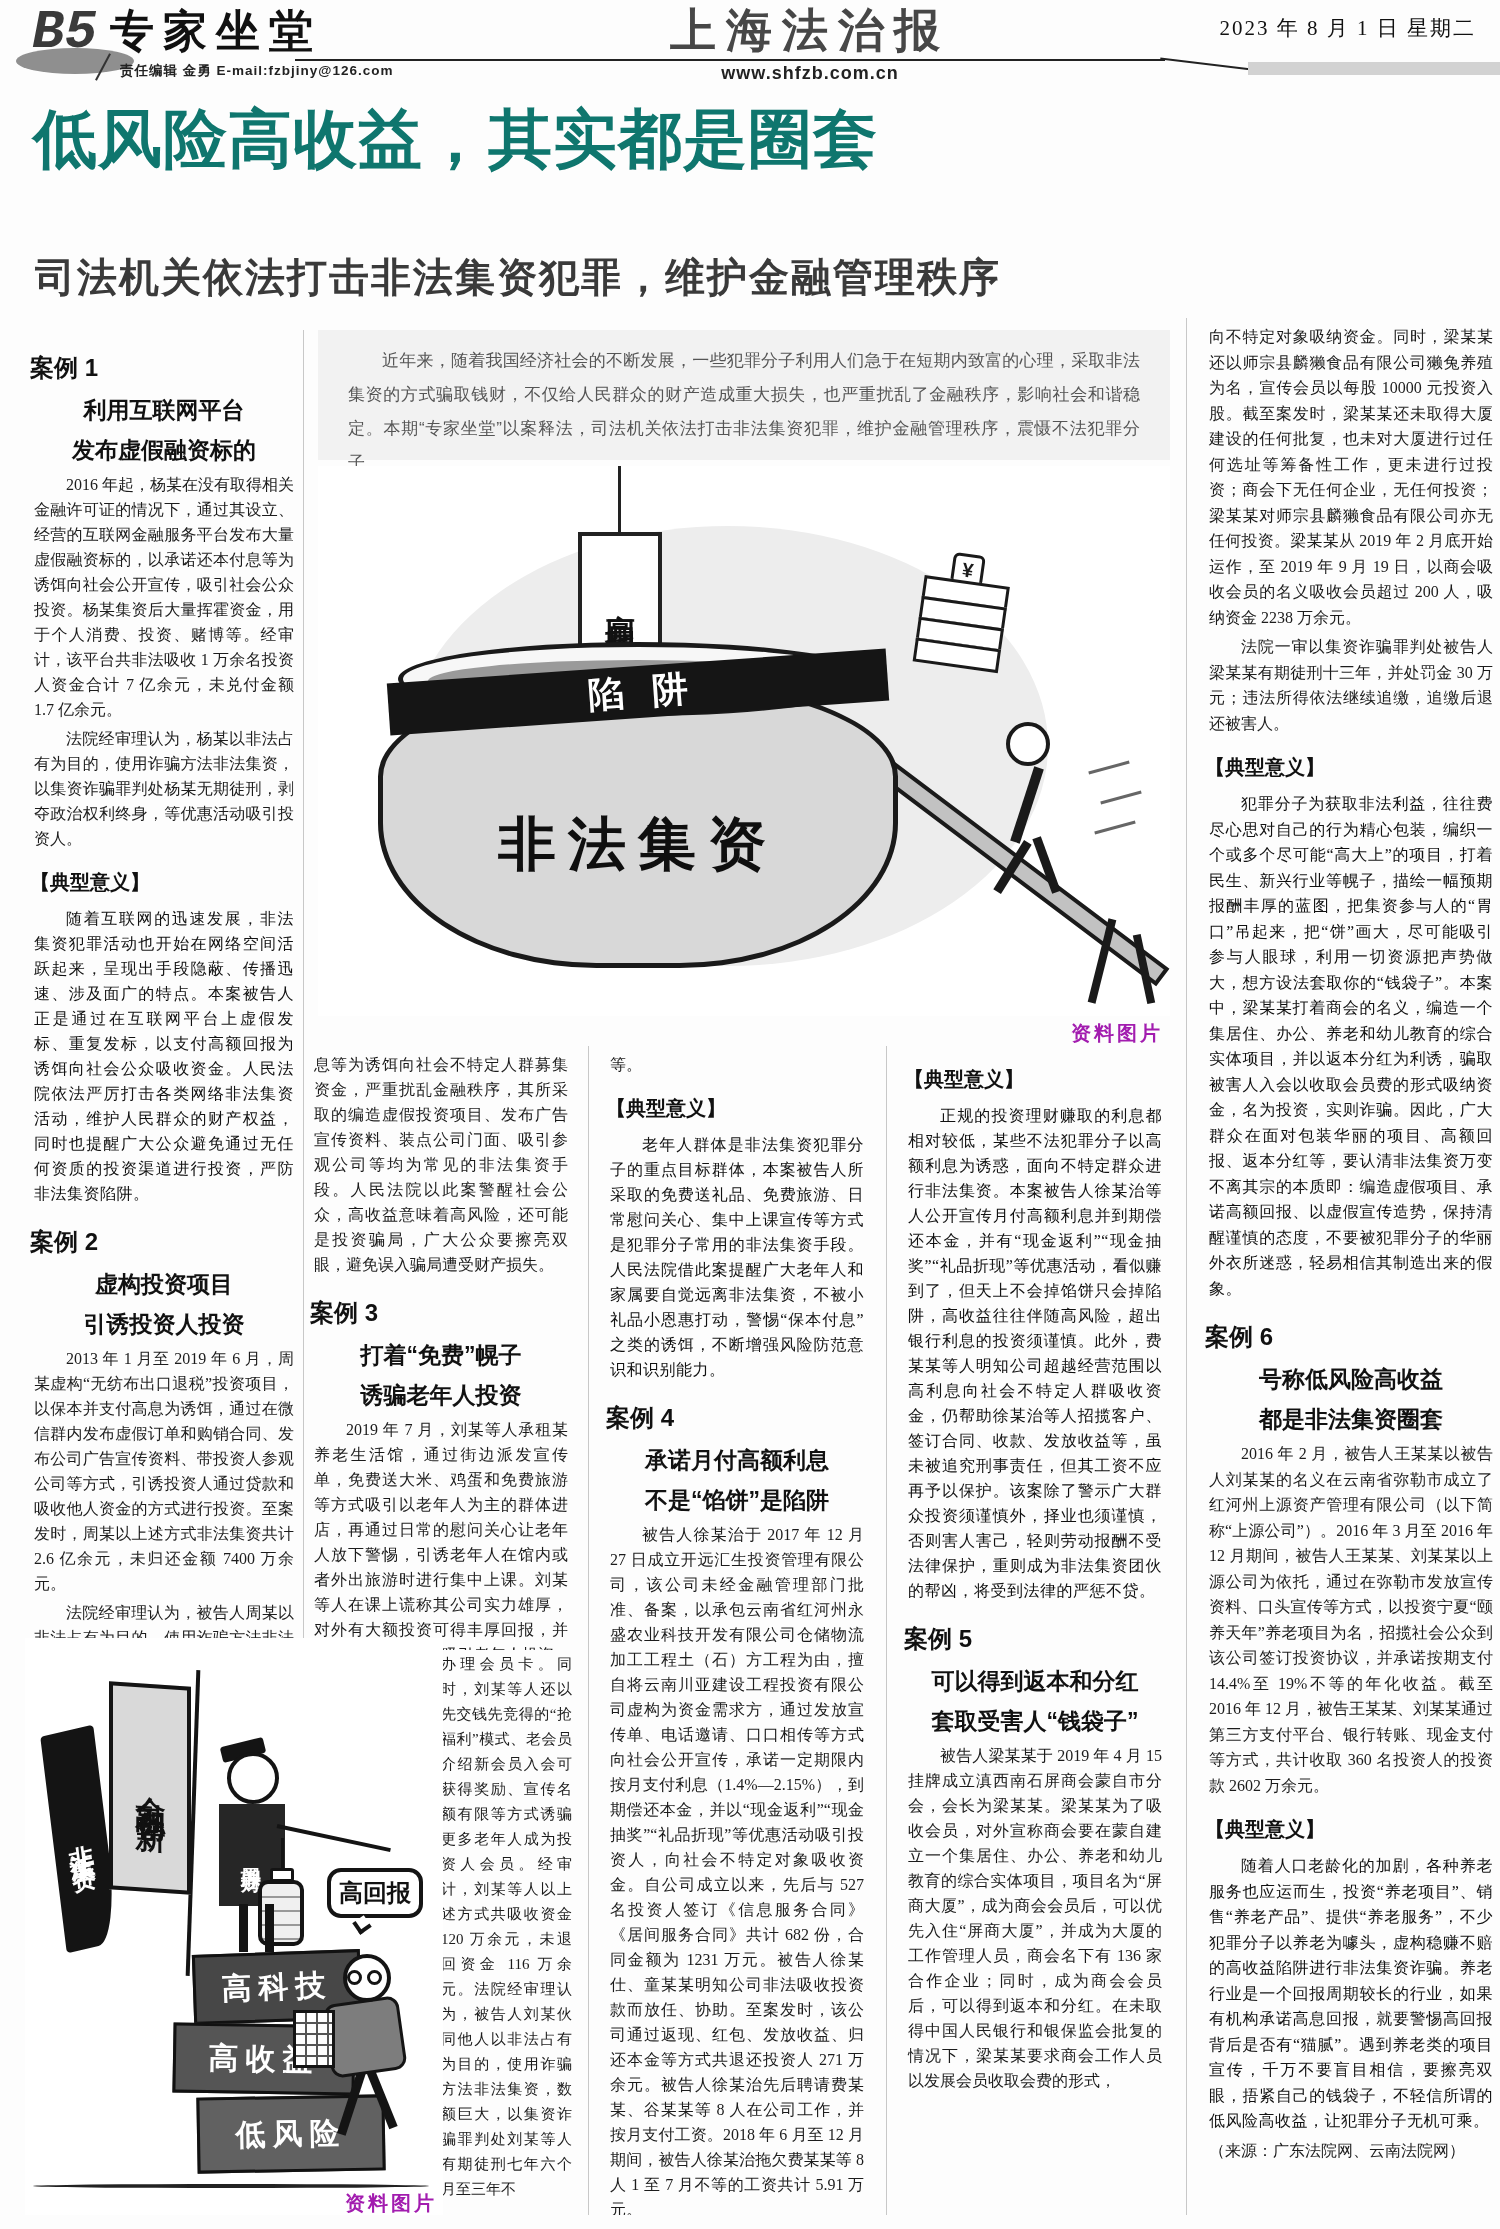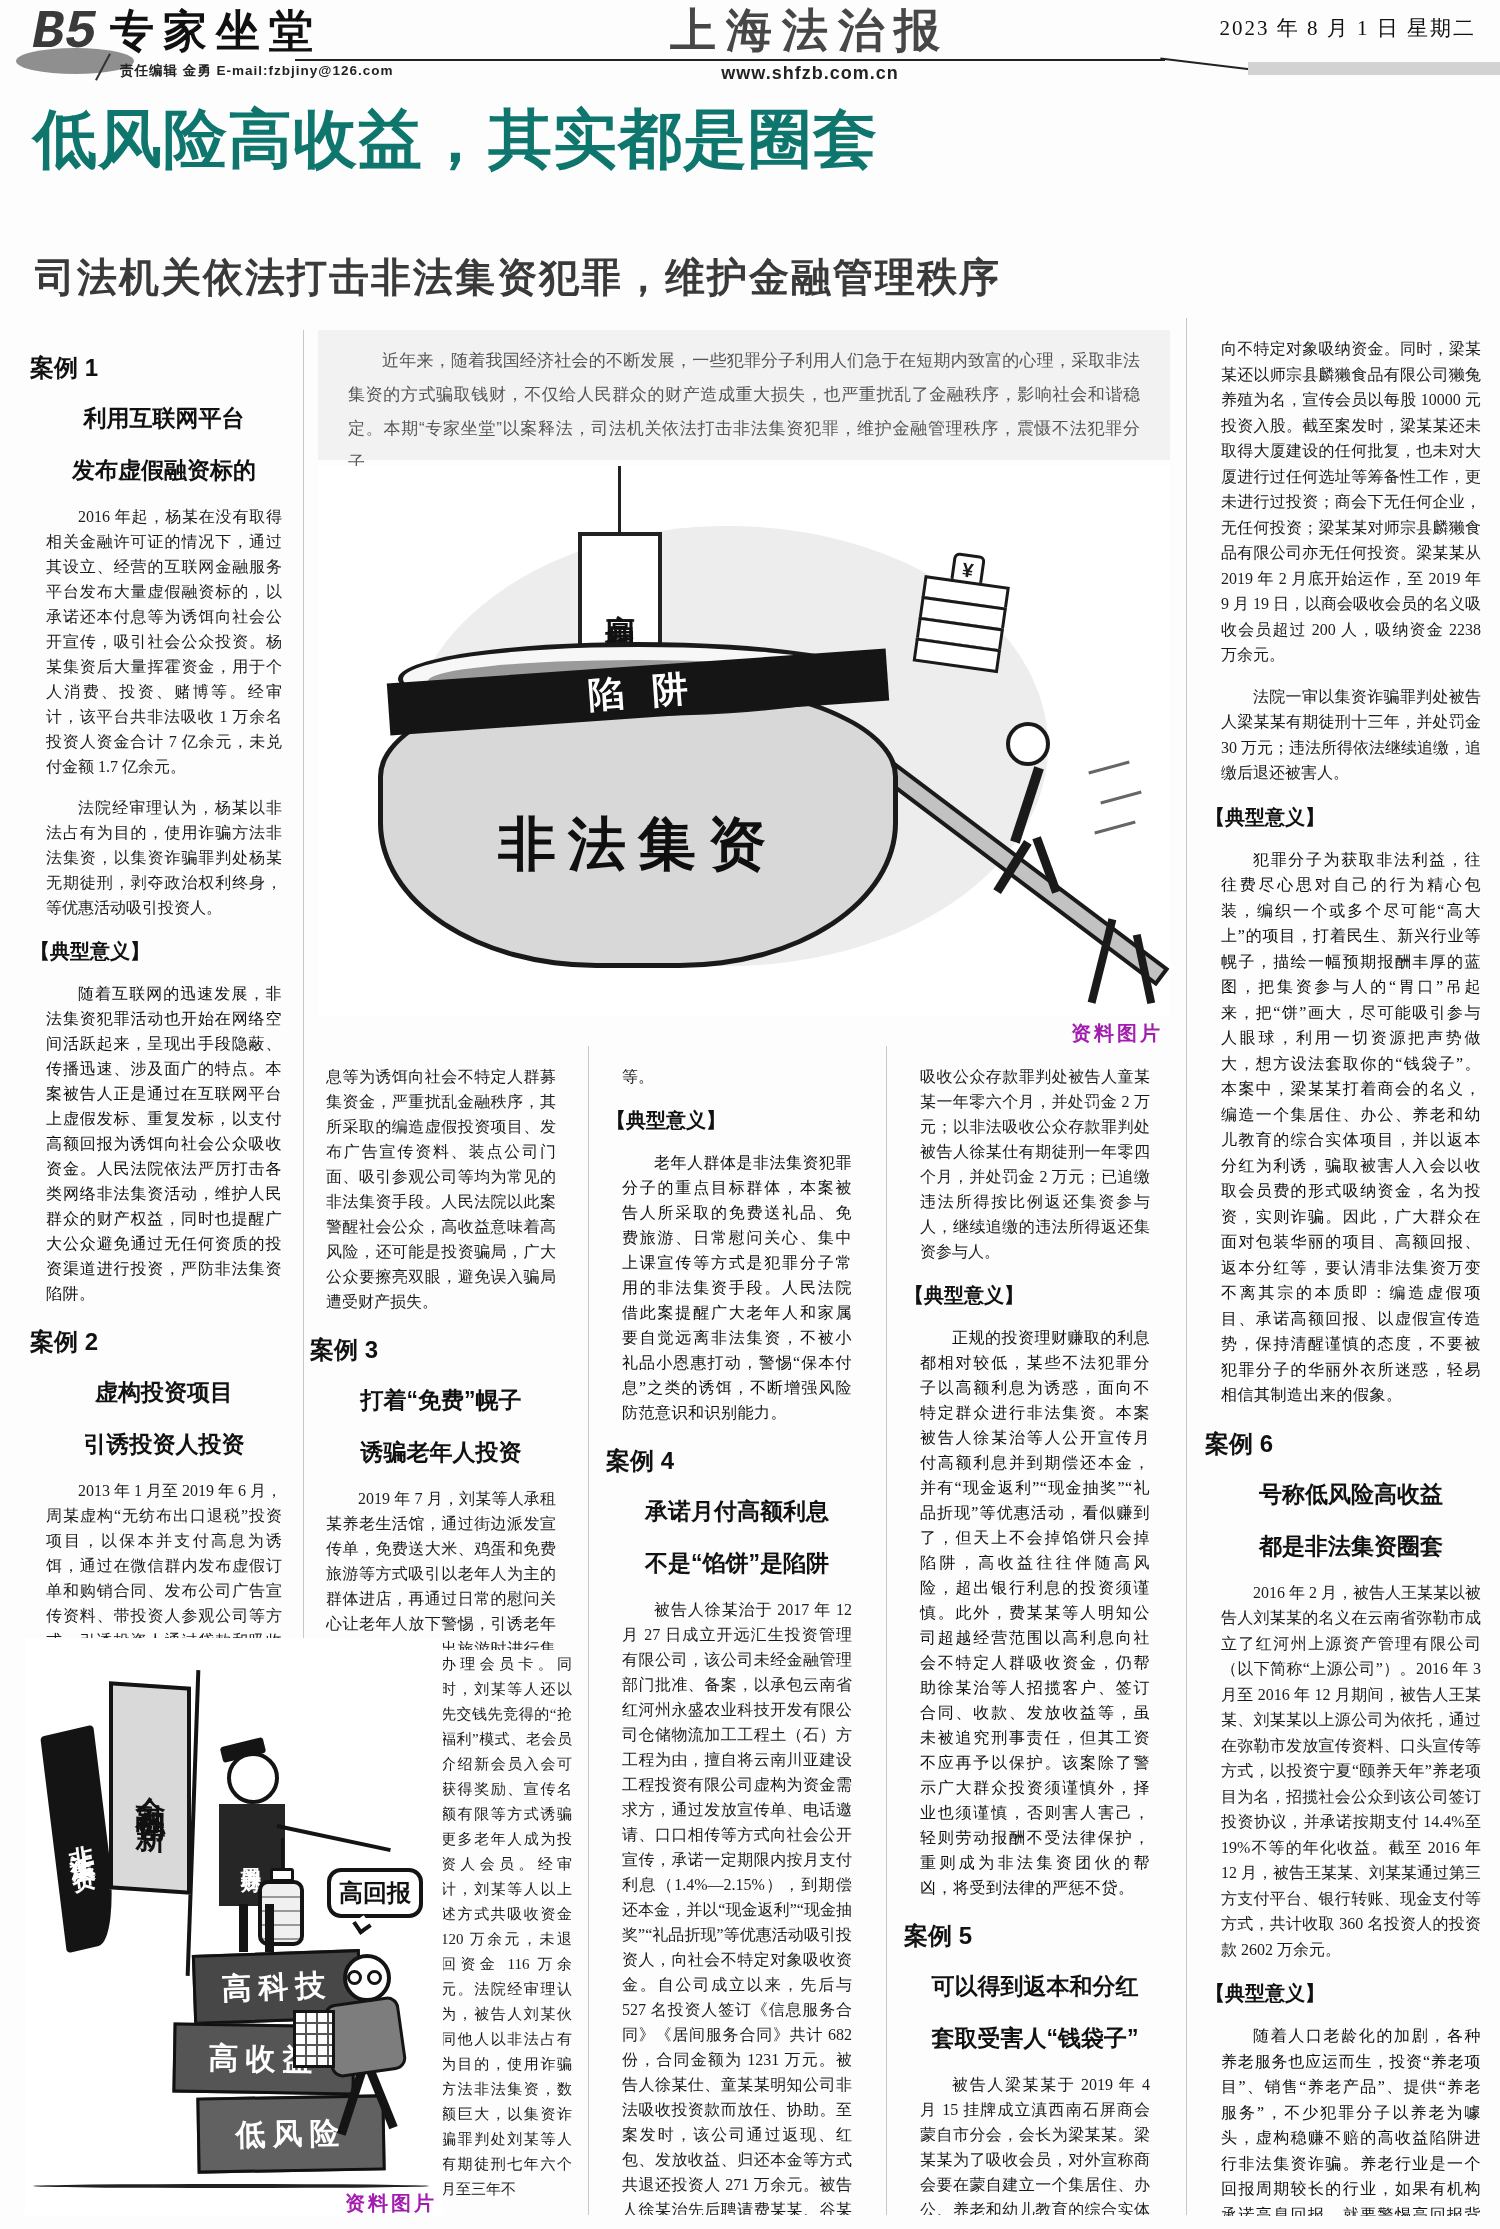--- a/index.html
+++ b/index.html
@@ -37,21 +37,21 @@
              font-size:17px;line-height:34px;color:#555;text-align:justify;text-indent:2em;}
   
   .col{position:absolute;overflow:hidden;}
   .col-left{left:30px;top:332px;width:268px;height:1306px;}
   .col-c1{left:310px;top:1048px;width:262px;height:602px;}
   .col-c1wrap{left:441px;top:1652px;width:131px;height:560px;font-size:15px;line-height:25px;
               text-align:justify;overflow:hidden;font-family:"Liberation Serif",serif;}
   .col-c2{left:606px;top:1048px;width:262px;height:1167px;}
   .col-c3{left:904px;top:1048px;width:262px;height:1167px;}
   .col-right{left:1205px;top:320px;width:292px;height:1896px;}
-  .blk{margin:16px;}
+  .blk{margin:4px;}
   .blk-body,.blk-body-cont,.blk-meaning-body,.blk-source{font-size:16px;line-height:25px;text-align:justify;color:#1c1c1c;}
   .col-right .blk-body,.col-right .blk-body-cont,.col-right .blk-meaning-body,.col-right .blk-source{line-height:25.5px;}
   .blk-body{text-indent:2em;}
   .blk-meaning-body{text-indent:2em;letter-spacing:0.5px;color:#111;}
   .blk-case-label{font-family:"Liberation Sans",sans-serif;font-weight:bold;font-size:24px;margin:20px 0 8px;color:#111;}
   .blk-case-title{font-family:"Liberation Sans",sans-serif;font-weight:bold;font-size:23px;line-height:36px;
                   text-align:center;color:#111;}
   .blk-meaning-label{font-family:"Liberation Sans",sans-serif;font-weight:bold;font-size:20px;margin:18px 0 10px;color:#111;}
   .blk-source{text-indent:0;margin-top:2px;}
   
@@ -221,21 +221,20 @@
       <div class="blk blk-body-cont">等。</div>
       <div class="blk blk-meaning-label">【典型意义】</div>
       <div class="blk blk-meaning-body">老年人群体是非法集资犯罪分子的重点目标群体，本案被告人所采取的免费送礼品、免费旅游、日常慰问关心、集中上课宣传等方式是犯罪分子常用的非法集资手段。人民法院借此案提醒广大老年人和家属要自觉远离非法集资，不被小礼品小恩惠打动，警惕“保本付息”之类的诱饵，不断增强风险防范意识和识别能力。</div>
       <div class="blk blk-case-label">案例 4</div>
       <div class="blk blk-case-title">承诺月付高额利息</div>
       <div class="blk blk-case-title">不是“馅饼”是陷阱</div>
       <div class="blk blk-body">被告人徐某治于 2017 年 12 月 27 日成立开远汇生投资管理有限公司，该公司未经金融管理部门批准、备案，以承包云南省红河州永盛农业科技开发有限公司仓储物流加工工程土（石）方工程为由，擅自将云南川亚建设工程投资有限公司虚构为资金需求方，通过发放宣传单、电话邀请、口口相传等方式向社会公开宣传，承诺一定期限内按月支付利息（1.4%—2.15%），到期偿还本金，并以“现金返利”“现金抽奖”“礼品折现”等优惠活动吸引投资人，向社会不特定对象吸收资金。自公司成立以来，先后与 527 名投资人签订《信息服务合同》《居间服务合同》共计 682 份，合同金额为 1231 万元。被告人徐某仕、童某某明知公司非法吸收投资款而放任、协助。至案发时，该公司通过返现、红包、发放收益、归还本金等方式共退还投资人 271 万余元。被告人徐某治先后聘请费某某、谷某某等 8 人在公司工作，并按月支付工资。2018 年 6 月至 12 月期间，被告人徐某治拖欠费某某等 8 人 1 至 7 月不等的工资共计 5.91 万元。</div>
       <div class="blk blk-body">法院以非法吸收公众存款罪判处被告人徐某治有期徒刑四年零六个月，并处罚金 10 万元；以非法</div>
     </div>
   <div class="col col-c3">
-      <div class="blk blk-body-cont">吸收公众存款罪判处被告人童某某一年零六个月，并处罚金 2 万元；以非法吸收公众存款罪判处被告人徐某仕有期徒刑一年零四个月，并处罚金 2 万元；已追缴违法所得按比例返还集资参与人，继续追缴的违法所得返还集资参与人。</div>
       <div class="blk blk-meaning-label">【典型意义】</div>
       <div class="blk blk-meaning-body">正规的投资理财赚取的利息都相对较低，某些不法犯罪分子以高额利息为诱惑，面向不特定群众进行非法集资。本案被告人徐某治等人公开宣传月付高额利息并到期偿还本金，并有“现金返利”“现金抽奖”“礼品折现”等优惠活动，看似赚到了，但天上不会掉馅饼只会掉陷阱，高收益往往伴随高风险，超出银行利息的投资须谨慎。此外，费某某等人明知公司超越经营范围以高利息向社会不特定人群吸收资金，仍帮助徐某治等人招揽客户、签订合同、收款、发放收益等，虽未被追究刑事责任，但其工资不应再予以保护。该案除了警示广大群众投资须谨慎外，择业也须谨慎，否则害人害己，轻则劳动报酬不受法律保护，重则成为非法集资团伙的帮凶，将受到法律的严惩不贷。</div>
       <div class="blk blk-case-label">案例 5</div>
       <div class="blk blk-case-title">可以得到返本和分红</div>
       <div class="blk blk-case-title">套取受害人“钱袋子”</div>
       <div class="blk blk-body">被告人梁某某于 2019 年 4 月 15 挂牌成立滇西南石屏商会蒙自市分会，会长为梁某某。梁某某为了吸收会员，对外宣称商会要在蒙自建立一个集居住、办公、养老和幼儿教育的综合实体项目，项目名为“屏商大厦”，成为商会会员后，可以优先入住“屏商大厦”，并成为大厦的工作管理人员，商会名下有 136 家合作企业；同时，成为商会会员后，可以得到返本和分红。在未取得中国人民银行和银保监会批复的情况下，梁某某要求商会工作人员以发展会员收取会费的形式，</div>
     </div>
   <div class="col col-right">
       <div class="blk blk-body-cont">向不特定对象吸纳资金。同时，梁某某还以师宗县麟獭食品有限公司獭兔养殖为名，宣传会员以每股 10000 元投资入股。截至案发时，梁某某还未取得大厦建设的任何批复，也未对大厦进行过任何选址等筹备性工作，更未进行过投资；商会下无任何企业，无任何投资；梁某某对师宗县麟獭食品有限公司亦无任何投资。梁某某从 2019 年 2 月底开始运作，至 2019 年 9 月 19 日，以商会吸收会员的名义吸收会员超过 200 人，吸纳资金 2238 万余元。</div>
       <div class="blk blk-body">法院一审以集资诈骗罪判处被告人梁某某有期徒刑十三年，并处罚金 30 万元；违法所得依法继续追缴，追缴后退还被害人。</div>

